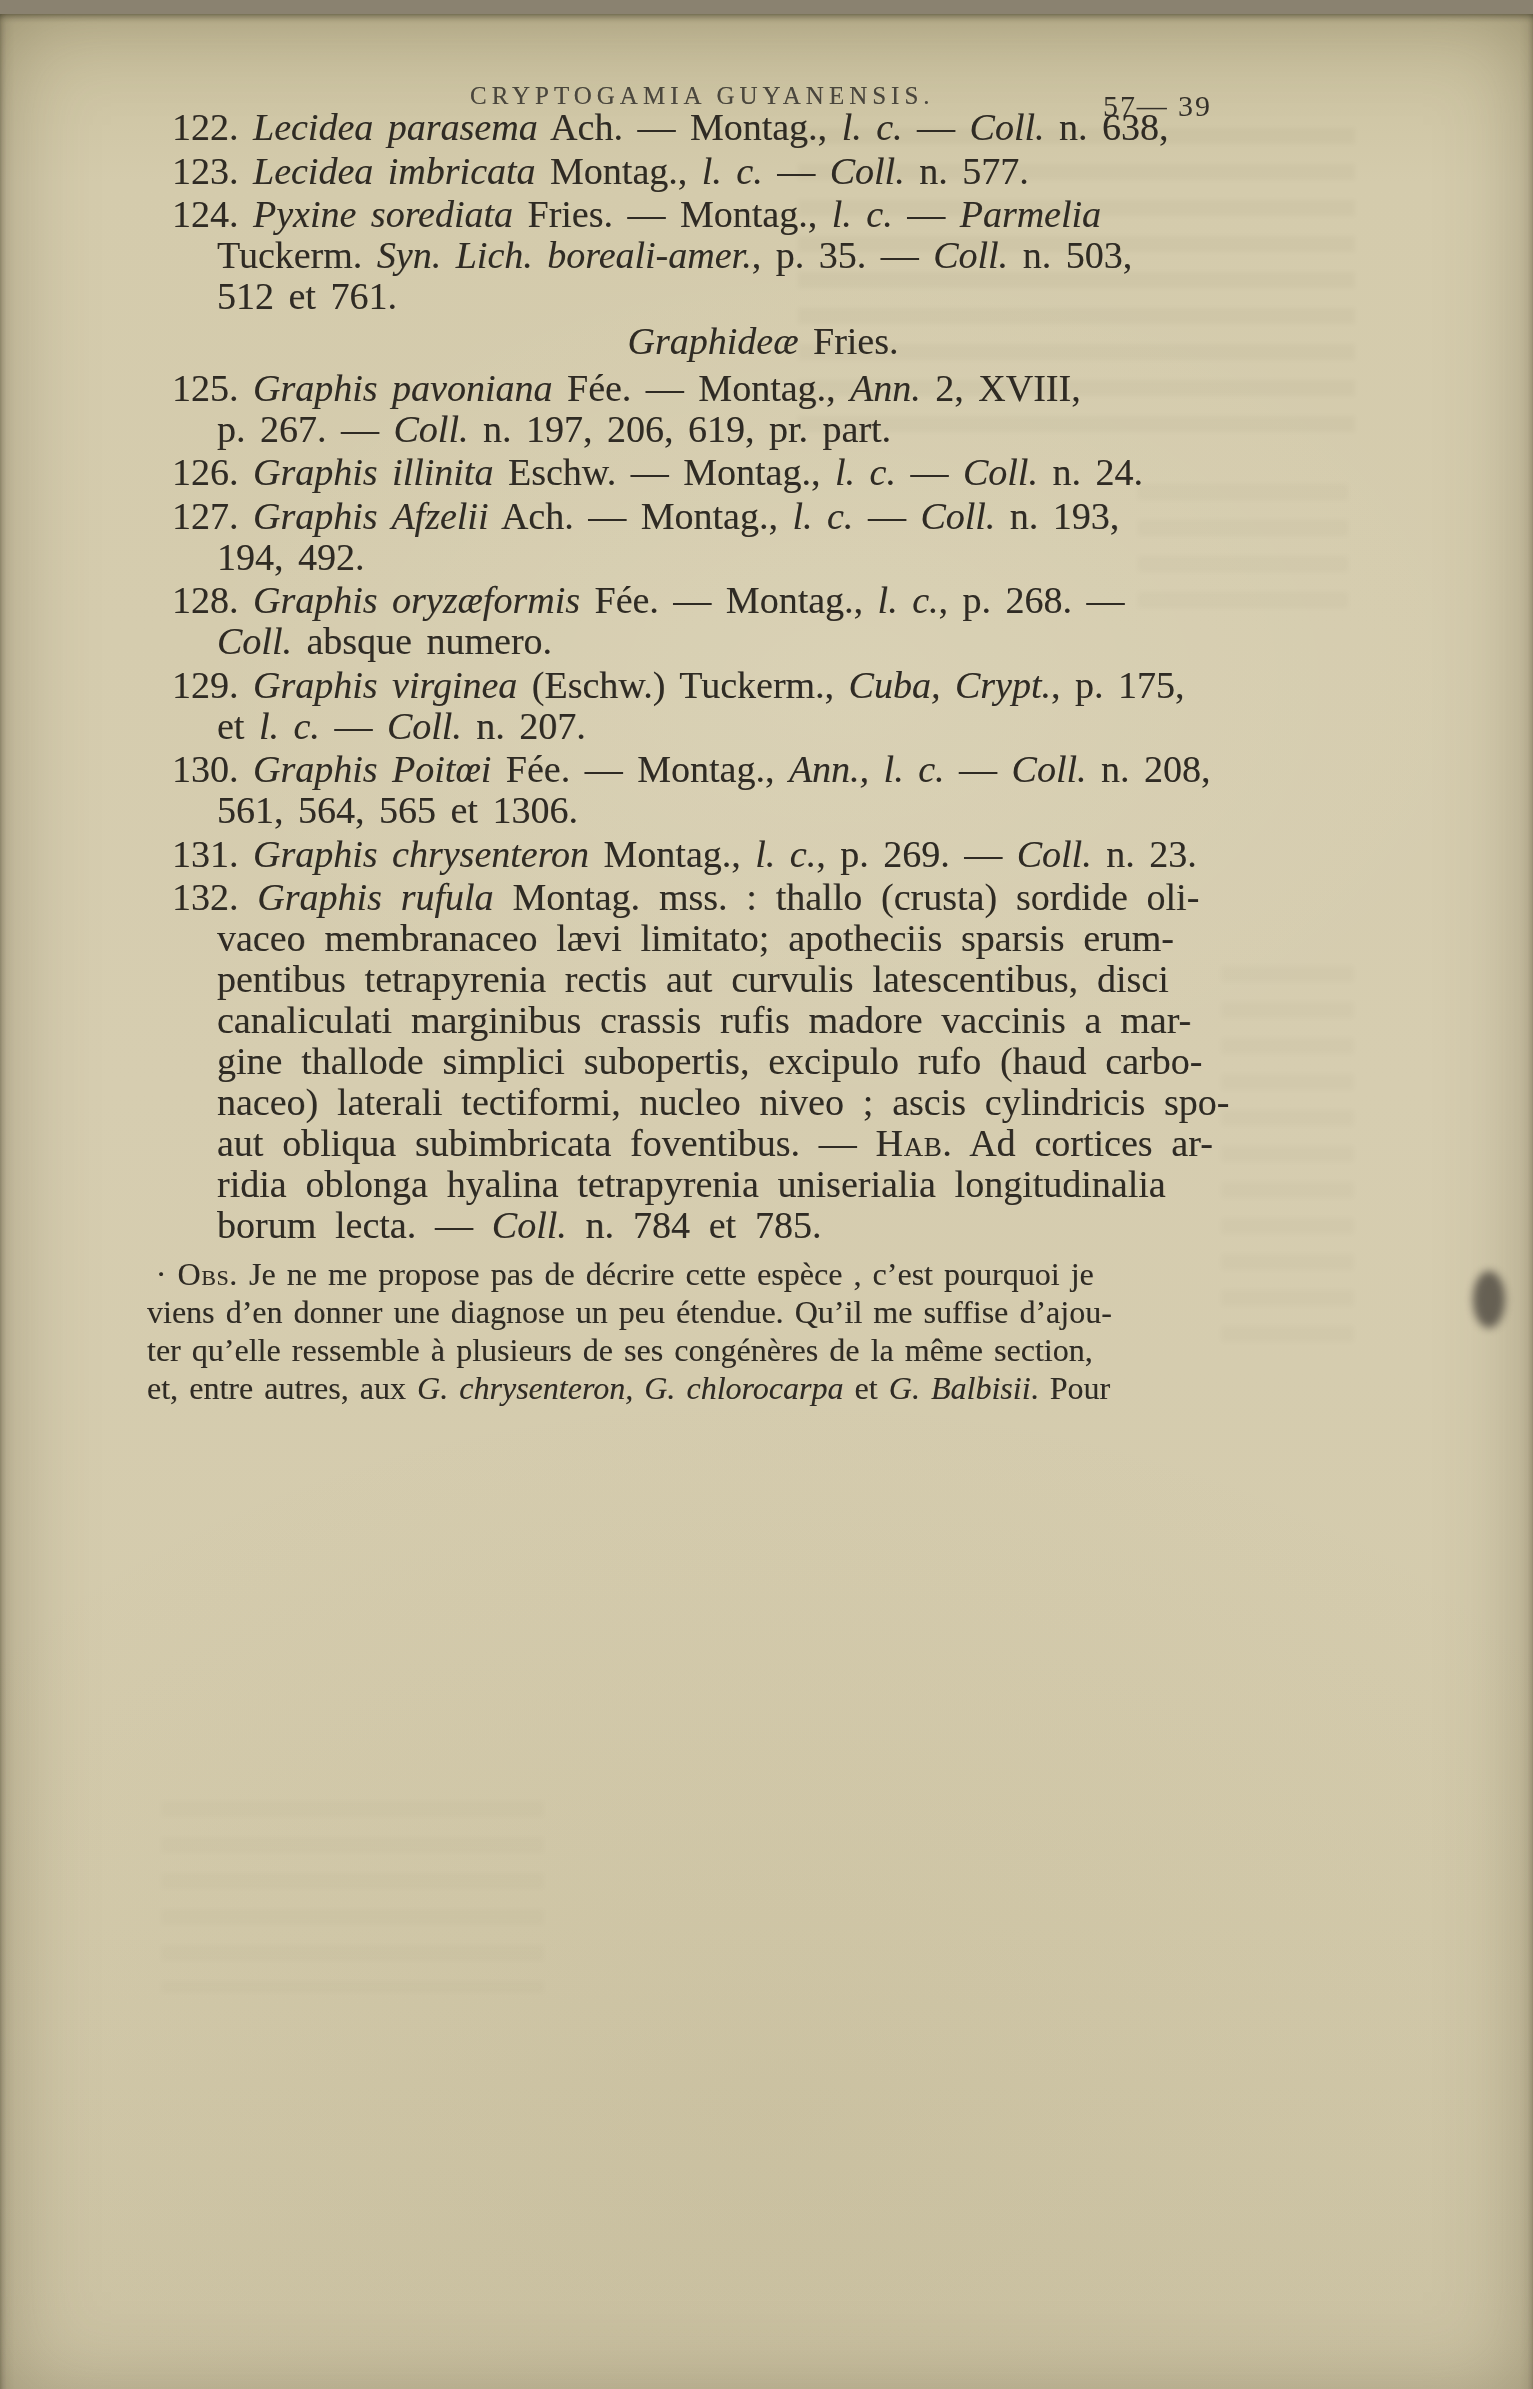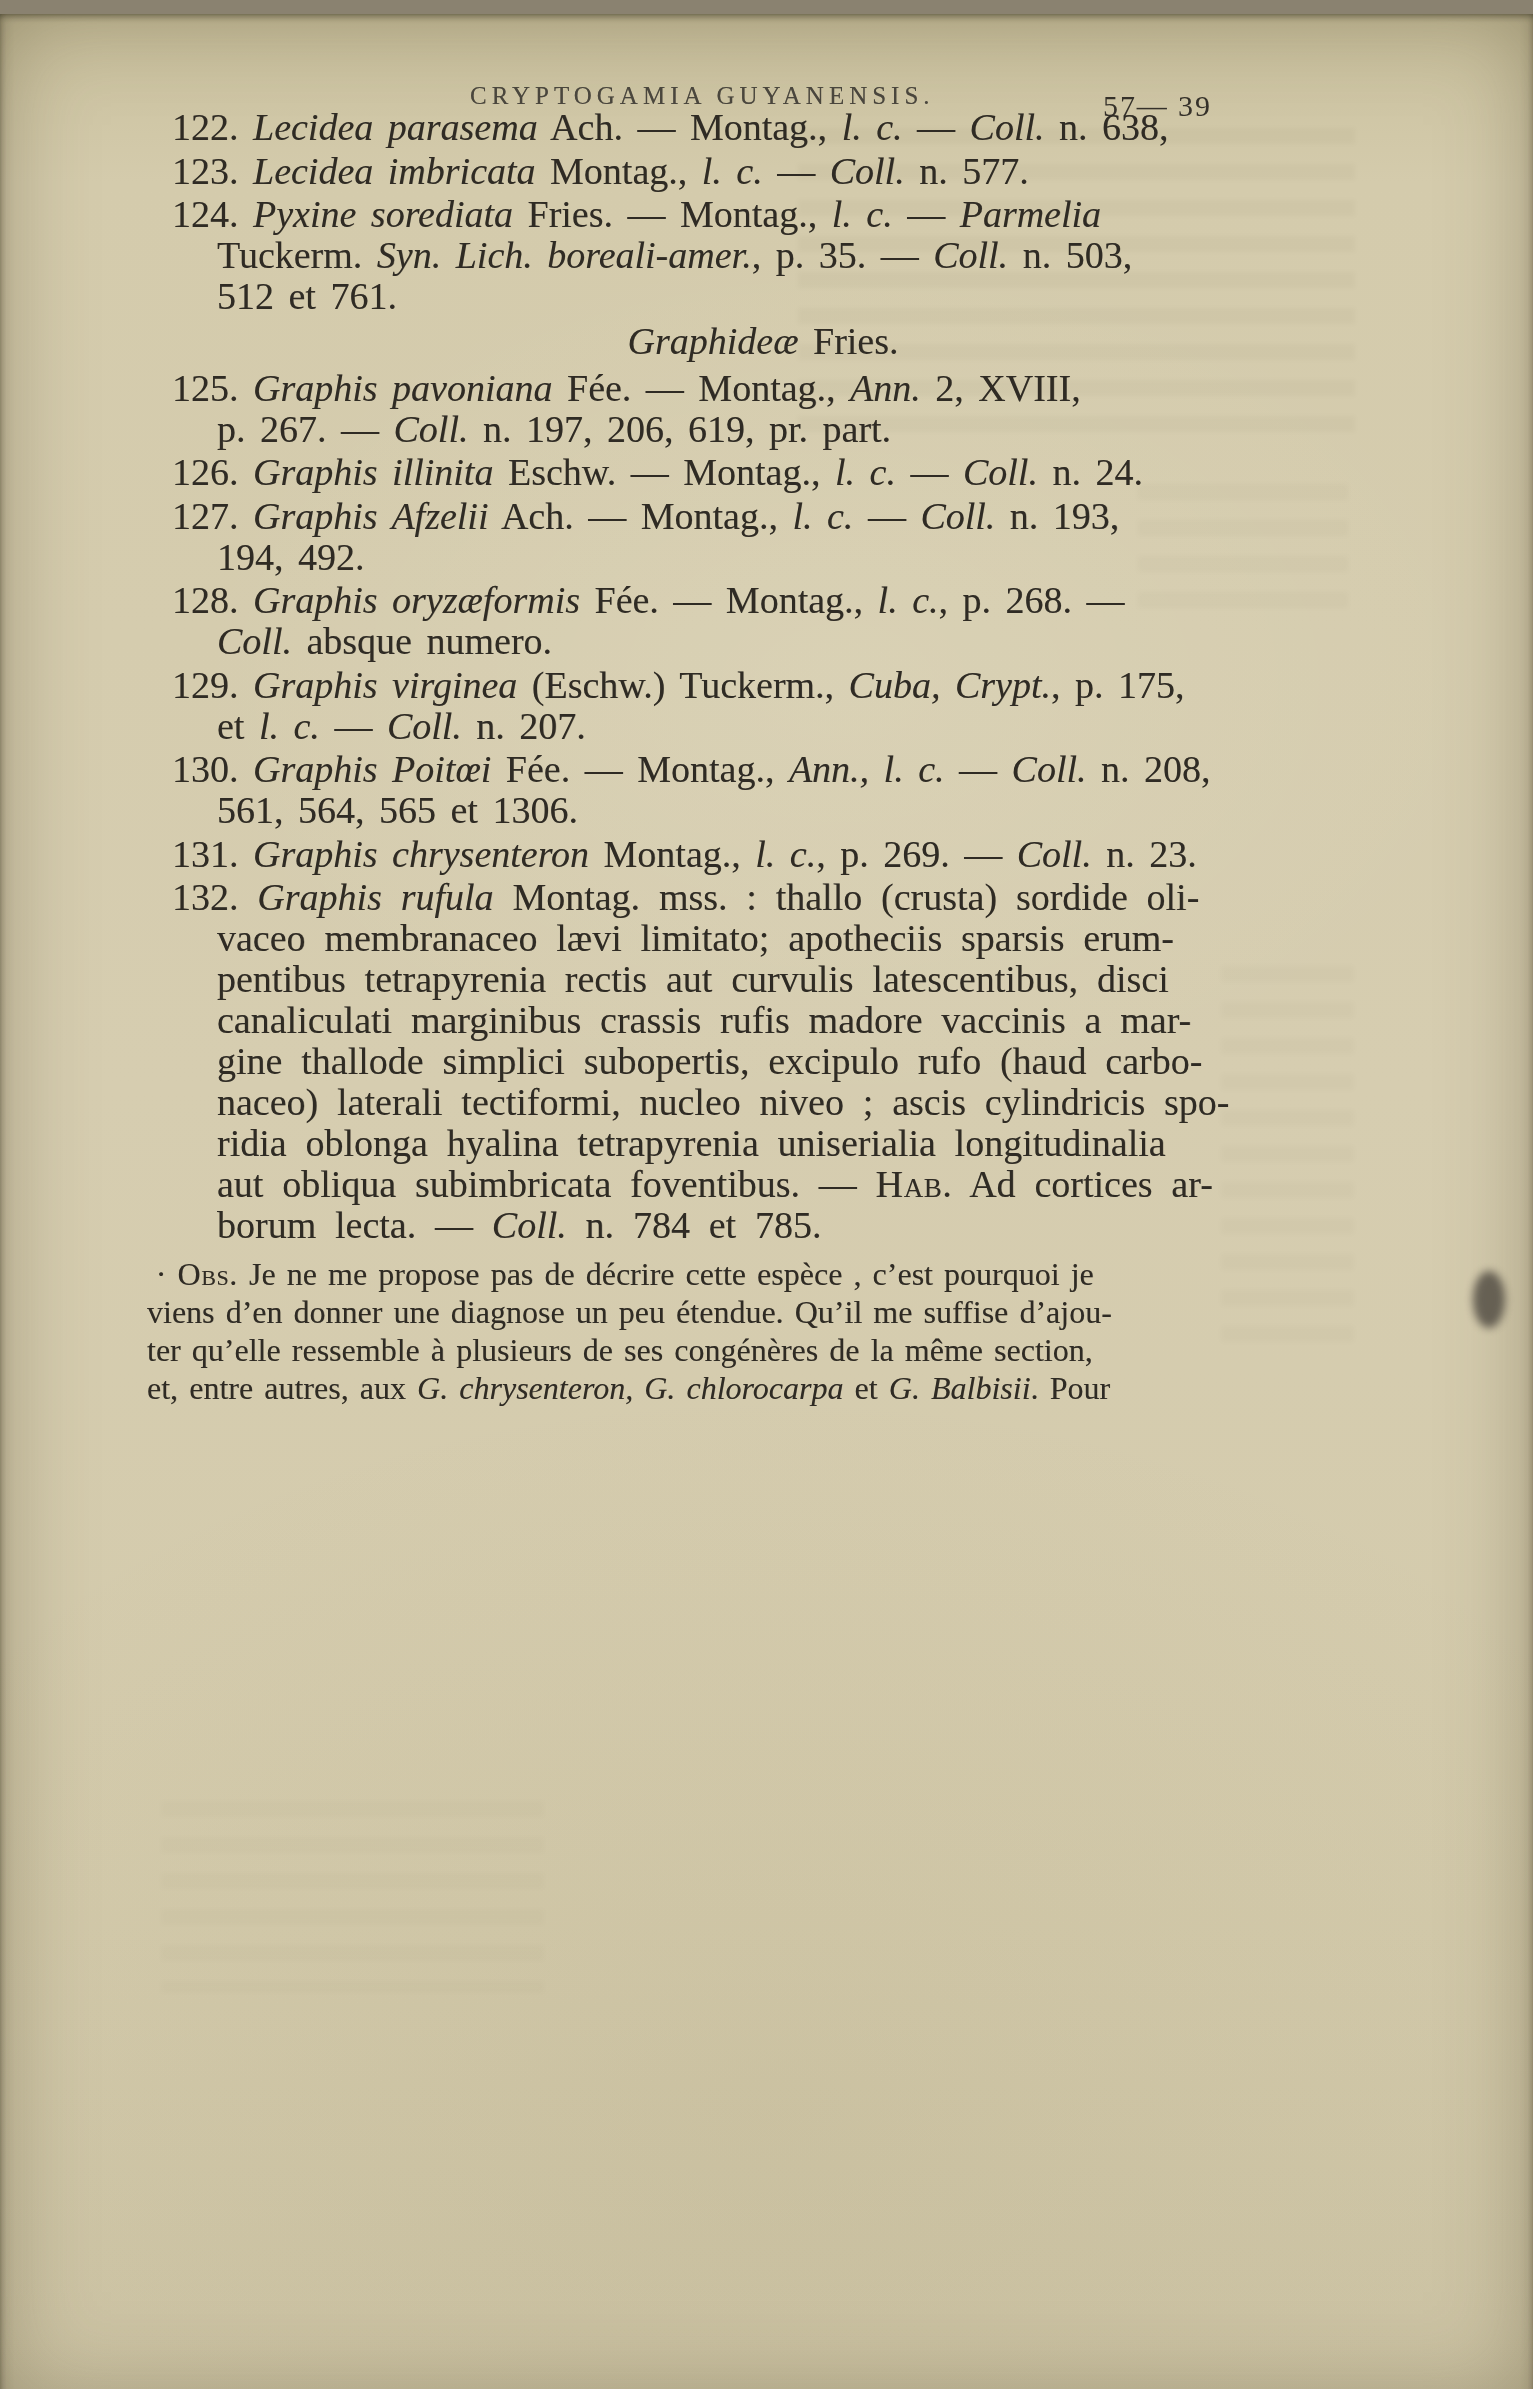--- a/index.html
+++ b/index.html
@@ -121,22 +121,22 @@
     <div class="entry">
         <div class="tl"><span>131. </span><span class="it">Graphis chrysenteron</span><span> Montag., </span><span class="it">l. c.</span><span>, p. 269. — </span><span class="it">Coll.</span><span> n. 23.</span></div>
       </div>
     <div class="entry wide">
         <div class="tl"><span>132. </span><span class="it">Graphis rufula</span><span> Montag. mss. : thallo (crusta) sordide oli-</span></div>
         <div class="tl"><span>vaceo membranaceo lævi limitato; apotheciis sparsis erum-</span></div>
         <div class="tl"><span>pentibus tetrapyrenia rectis aut curvulis latescentibus, disci</span></div>
         <div class="tl"><span>canaliculati marginibus crassis rufis madore vaccinis a mar-</span></div>
         <div class="tl"><span>gine thallode simplici subopertis, excipulo rufo (haud carbo-</span></div>
         <div class="tl"><span>naceo) laterali tectiformi, nucleo niveo ; ascis cylindricis spo-</span></div>
+        <div class="tl"><span>aut obliqua subimbricata foventibus. — </span><span class="sc">Hab.</span><span> Ad cortices ar-</span></div>
         <div class="tl"><span>ridia oblonga hyalina tetrapyrenia uniserialia longitudinalia</span></div>
-        <div class="tl"><span>aut obliqua subimbricata foventibus. — </span><span class="sc">Hab.</span><span> Ad cortices ar-</span></div>
         <div class="tl"><span>borum lecta. — </span><span class="it">Coll.</span><span> n. 784 et 785.</span></div>
       </div>
 
     <div class="obs">
         <div class="tl"><span>· </span><span class="sc">Obs.</span><span> Je ne me propose pas de décrire cette espèce , c’est pourquoi je</span></div>
         <div class="tl"><span>viens d’en donner une diagnose un peu étendue. Qu’il me suffise d’ajou-</span></div>
         <div class="tl"><span>ter qu’elle ressemble à plusieurs de ses congénères de la même section,</span></div>
         <div class="tl"><span>et, entre autres, aux </span><span class="it">G. chrysenteron, G. chlorocarpa</span><span> et </span><span class="it">G. Balbisii</span><span>. Pour</span></div>
       </div>
   </div>

